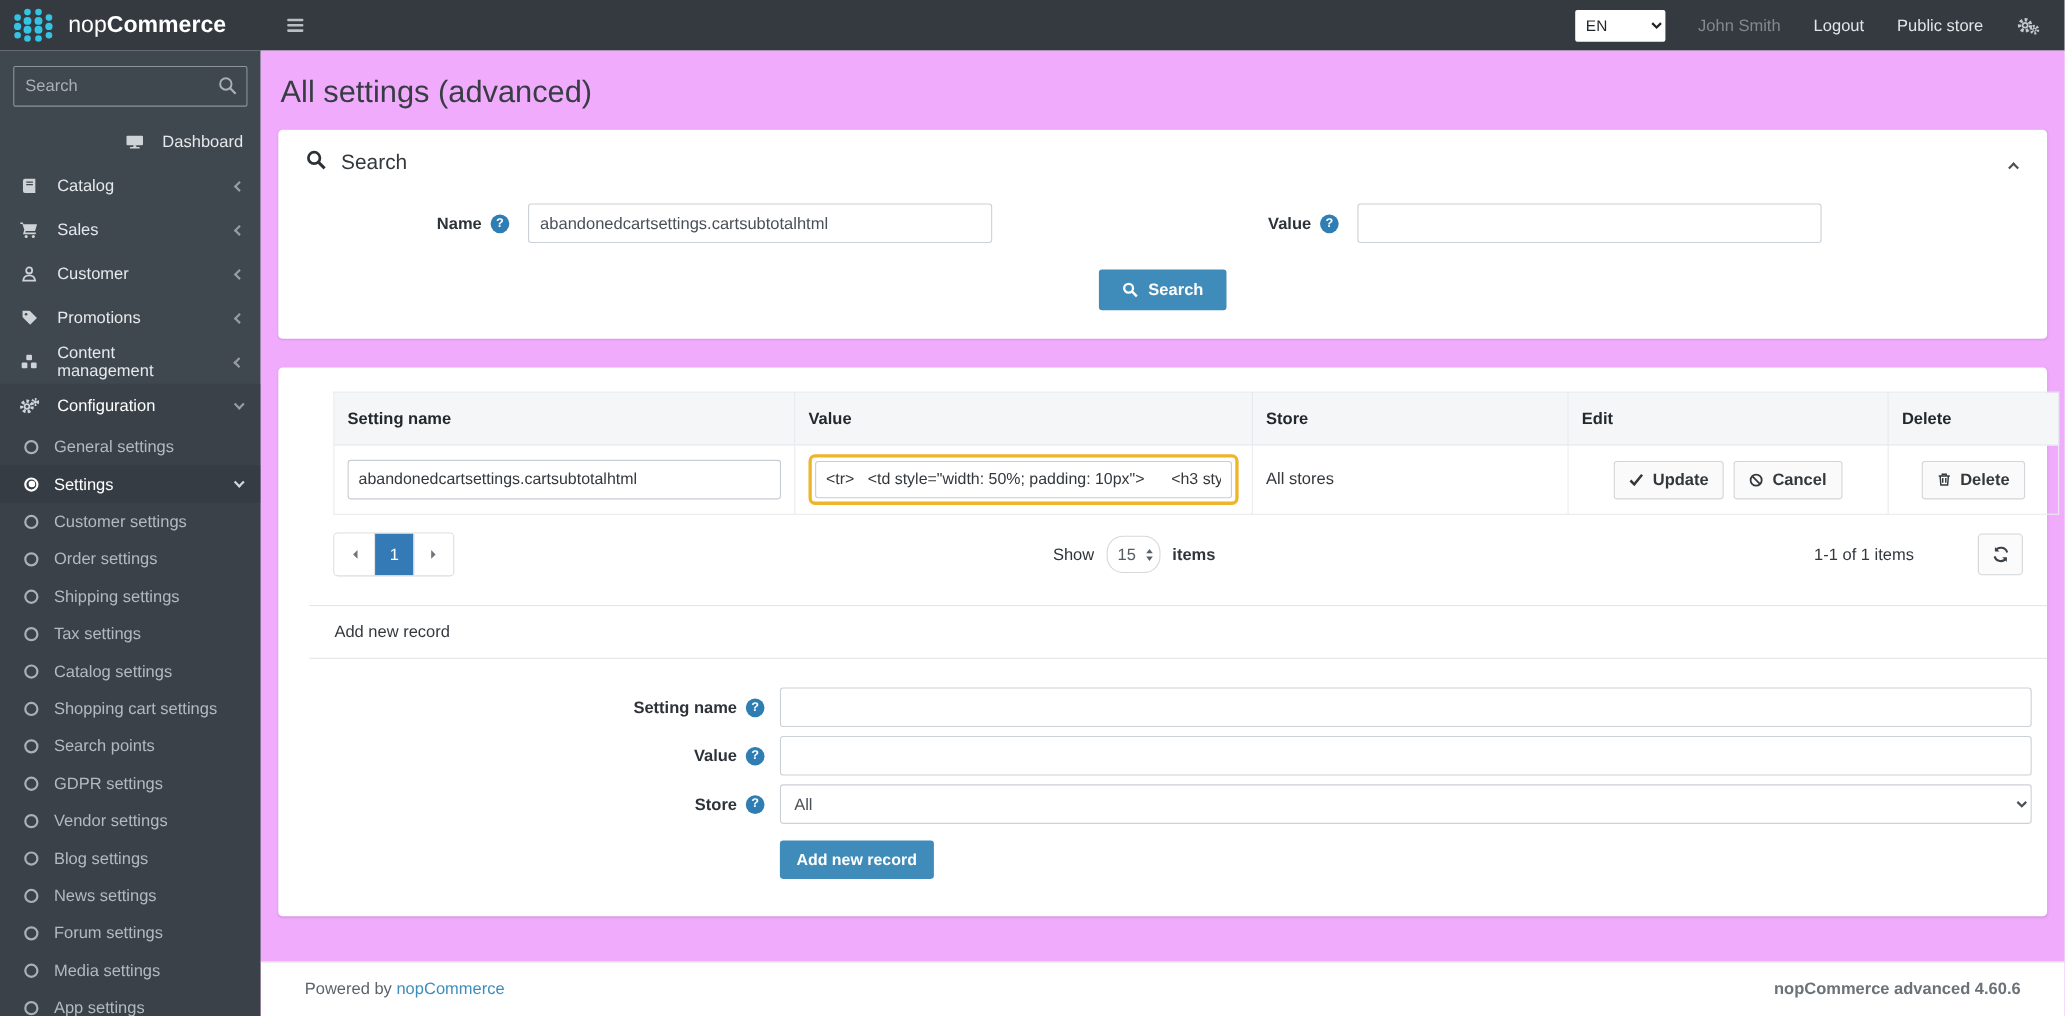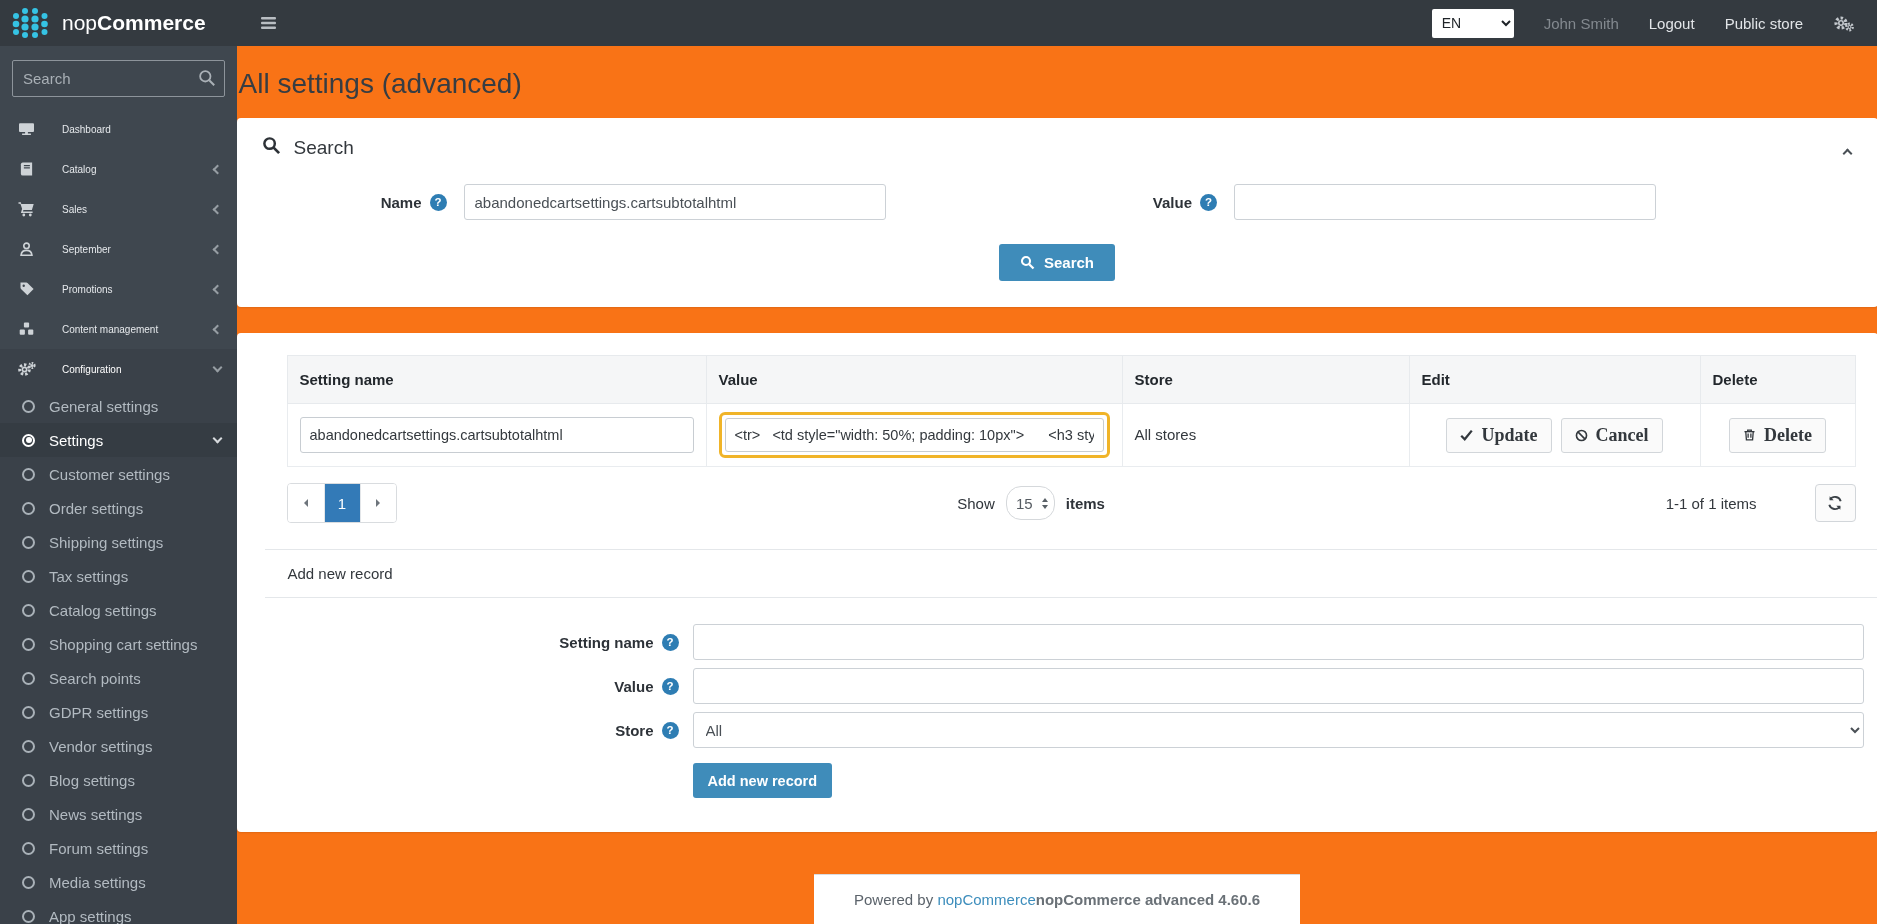--- a/index.html
+++ b/index.html
@@ -24,40 +24,40 @@
   .shell { display:flex; height:878px; }
 
   
   .sidebar { width:237px; min-width:237px; background:#3f474f; overflow:hidden; }
   .side-search { margin:14px 12px 12px; position:relative; }
   .side-search input { width:100%; height:37px; background:transparent; border:1px solid #8d949b;
     border-radius:2px; color:#d6dadd; padding:0 36px 0 10px; font-size:15px; font-family:inherit; }
   .side-search input::placeholder { color:#a9b0b6; }
   .side-search .mag { position:absolute; right:9px; top:9px; color:#a9b0b6; }
 
-  .nav-item { height:40px; display:flex; align-items:center; gap:26px; padding:0 16px 0 17px;
-    color:#e6e9ec; font-size:10px; cursor:pointer; position:relative; }
+  .nav-item { height:40px; display:flex; align-items:center; gap:16px; padding:0 16px 0 17px;
+    color:#e6e9ec; font-size:15px; cursor:pointer; position:relative;justify-content:flex-end; }
   .nav-item .icon { width:19px; min-width:19px; display:flex; justify-content:center; color:#ced3d7; }
   .nav-item .spacer, .sub-item .spacer { flex:1; }
   .chev { display:inline-block; width:7px; height:7px; border-right:2px solid #969da3; border-bottom:2px solid #969da3; }
   .chev-left { transform:rotate(135deg); }
   .chev-down { transform:rotate(45deg); margin-top:-3px; }
   .chev-up   { transform:rotate(225deg); margin-top:3px; }
   .config-group { background:#3a4149; }
   .config-group > .nav-item { color:#fff; }
   .sub-item { height:34px; display:flex; align-items:center; gap:14px; padding:0 16px 0 22px;
     font-size:15px; color:#b2bac1; cursor:pointer; }
   .ring { width:13px; height:13px; min-width:13px; border:2px solid #a9b1b8; border-radius:50%; position:relative; display:inline-block; }
   .sub-item.active { color:#fff; background:#353c43; }
   .sub-item.active .ring { border-color:#fff; }
   .sub-item.active .ring::after { content:""; position:absolute; inset:1.5px; background:#fff; border-radius:50%; }
   .sub-item.active .chev { border-color:#d7dadd; }
 
   
-  .main { flex:1; display:flex; flex-direction:column; overflow:hidden; background:#f97316;align-items:center; }
+  .main { flex:1; display:flex; flex-direction:column; overflow:hidden; background:#f0abfc; }
   .content { flex:1; min-height:0; padding:0 16px; }
   .page-title { font-size:28px; font-weight:400; color:#373d43; margin:22px 0 18px 2px; }
 
   .card { background:#fff; border-radius:4px; box-shadow:0 1px 2px rgba(0,0,0,.10);padding-left:28px; }
 
   
   .search-card { position:relative; padding:18px 0 26px; margin-bottom:26px; }
   .search-card-header { display:flex; align-items:center; gap:13px; padding-left:25px;
     font-size:19px; color:#33383d; }
   .search-card-header .mag { color:#2d3237; }
@@ -85,22 +85,22 @@
   table.grid { width:100%; border-collapse:collapse; table-layout:fixed; }
   table.grid th { background:#f5f6f7; border:1px solid #e7eaed; text-align:left; font-size:15px;
     color:#23282d; padding:15px 12px; font-weight:bold; }
   table.grid td { border:1px solid #e9ecef; padding:8px 12px; vertical-align:middle; }
   .cell-input { width:100%; height:36px; border:1px solid #c8cdd2; border-radius:3px;
     padding:0 9px; font-size:14.5px; color:#33383d; font-family:inherit; }
   .value-wrap { border:3px solid #f0b429; border-radius:6px; padding:3px; background:#fff; }
   .value-wrap .cell-input { height:34px; border-color:#c8cdd2; }
   .store-text { font-size:15px; color:#33383d; }
   .btn-flat { background:#fafafa; border:1px solid #d2d6da; border-radius:3px; height:35px;
-    padding:0 13px; font-size:18px; font-weight:bold; color:#33383d; display:inline-flex;
-    align-items:center; gap:8px; font-family:Liberation Serif, serif; cursor:pointer; }
+    padding:0 13px; font-size:15px; font-weight:bold; color:#33383d; display:inline-flex;
+    align-items:center; gap:8px; font-family:Liberation Sans, sans-serif; cursor:pointer; }
   .btn-flat .ico { color:#33383d; display:flex; }
   .center-cell { text-align:center; }
   .btn-pair { display:flex; justify-content:center; gap:9px; }
 
   
   .pager-row { display:flex; align-items:center; padding:16px 22px 26px; }
   .pager { display:inline-flex; border:1px solid #d9dcdf; border-radius:4px; overflow:hidden; background:#fff; }
   .pg { width:36px; height:38px; display:flex; align-items:center; justify-content:center;
     cursor:pointer; background:#fff; }
   .pg + .pg { border-left:1px solid #e3e6e9; }
@@ -247,21 +247,21 @@
         <span class="chev chev-left"></span>
     </div>
 
     <div class="nav-item">
       <span class="icon">
         <svg width="15" height="16" viewBox="0 0 16 16" fill="none" stroke="currentColor" stroke-width="1.7">
             <circle cx="8" cy="4.6" r="2.9"></circle>
             <path d="M2.2 14.6c.4-3.4 2.6-5.1 5.8-5.1s5.4 1.7 5.8 5.1z"></path>
           </svg>
       </span>
-      <span>September</span>
+      <span>Customer</span>
       <span class="spacer"></span>
         <span class="chev chev-left"></span>
     </div>
 
     <div class="nav-item">
       <span class="icon">
         <svg width="16" height="16" viewBox="0 0 16 16">
             <path d="M1.5 1.5h5.9c.4 0 .8.2 1.1.5l6.1 6.1-6.2 6.2-6.4-6.4c-.3-.3-.5-.7-.5-1.1z" fill="currentColor"></path>
             <circle cx="4.7" cy="4.7" r="1.2" fill="#3f474f"></circle>
           </svg>

